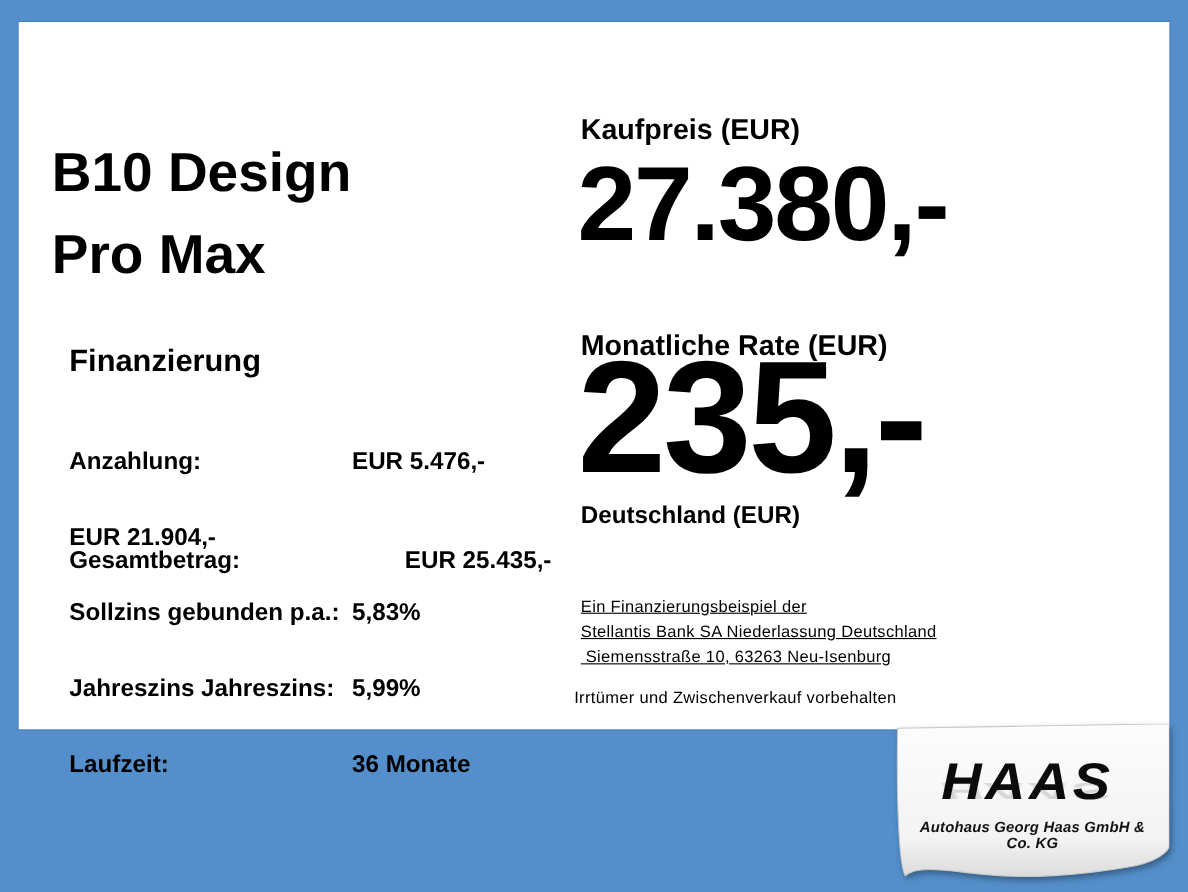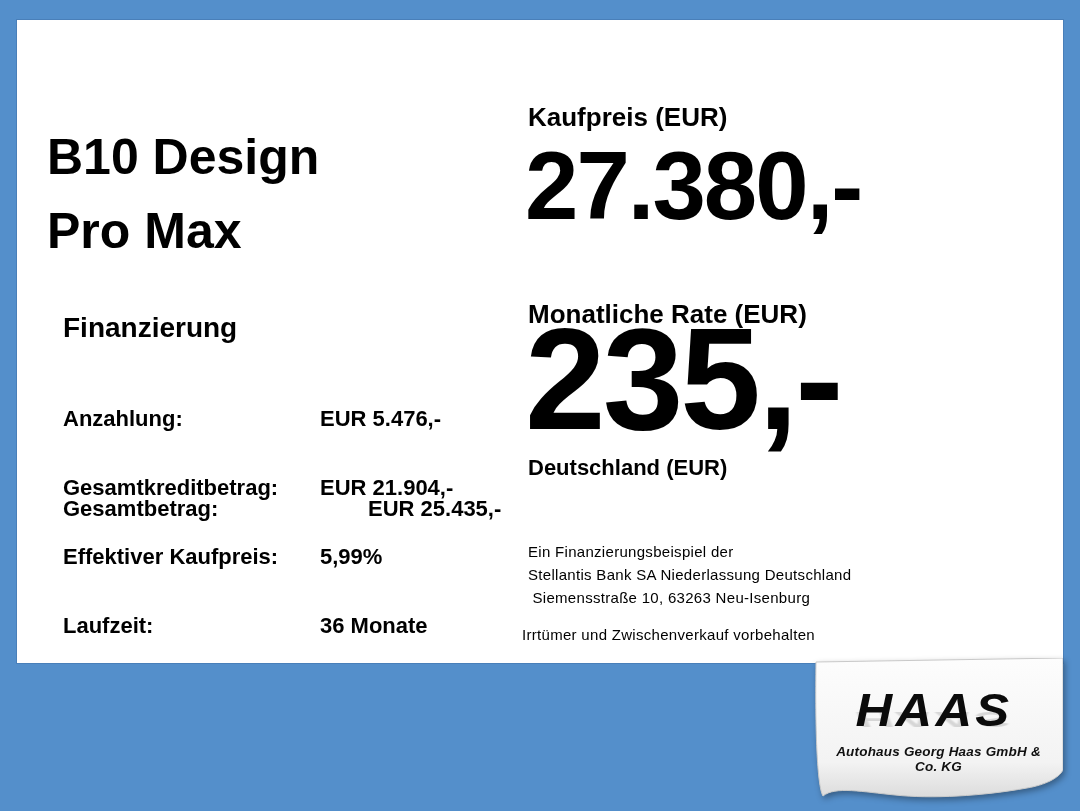--- a/index.html
+++ b/index.html
@@ -74,20 +74,21 @@
   .schlussrate-value {
     position: absolute; left: 509px; top: 457px;
     font-size: 54px; font-weight: bold; line-height: 1;
     letter-spacing: -1px;
   }
 
   .disclaimer {
     position: absolute; left: 511px; top: 520px;
     font-size: 15px; font-weight: normal; line-height: 23px;
     letter-spacing: 0.3px;
+    text-decoration: underline;
   }
   .disclaimer-line { white-space: pre; }
   .disclaimer-note {
     position: absolute; left: 505px; top: 603px;
     font-size: 15px; font-weight: normal; line-height: 23px;
     letter-spacing: 0.3px; white-space: pre;
   }
 
   
   .logo-box {
@@ -137,25 +138,28 @@
     <div class="vehicle-title-line2">Pro Max</div>
 
     <div class="fin-heading">Finanzierung</div>
 
     <div class="fin-table">
       <div class="fin-row">
         <span class="fin-label">Anzahlung:</span>
         <span class="fin-value">EUR 5.476,-</span>
       </div>
       <div class="fin-row">
-        <span class="fin-label">Gesamtkreditbetrag:</span>
         <span class="fin-value">EUR 21.904,-</span>
       </div>
       <div class="fin-row">
-        <span class="fin-label">Effektiver Kaufpreis:</span>
+        <span class="fin-label">Sollzins gebunden p.a.:</span>
+        <span class="fin-value">5,83%</span>
+      </div>
+      <div class="fin-row">
+        <span class="fin-label">Jahreszins Jahreszins:</span>
         <span class="fin-value">5,99%</span>
       </div>
       <div class="fin-row">
         <span class="fin-label">Laufzeit:</span>
         <span class="fin-value">36 Monate</span>
       </div>
     </div>
 
     <div class="fin-total">
       <span class="fin-label">Gesamtbetrag:</span>

